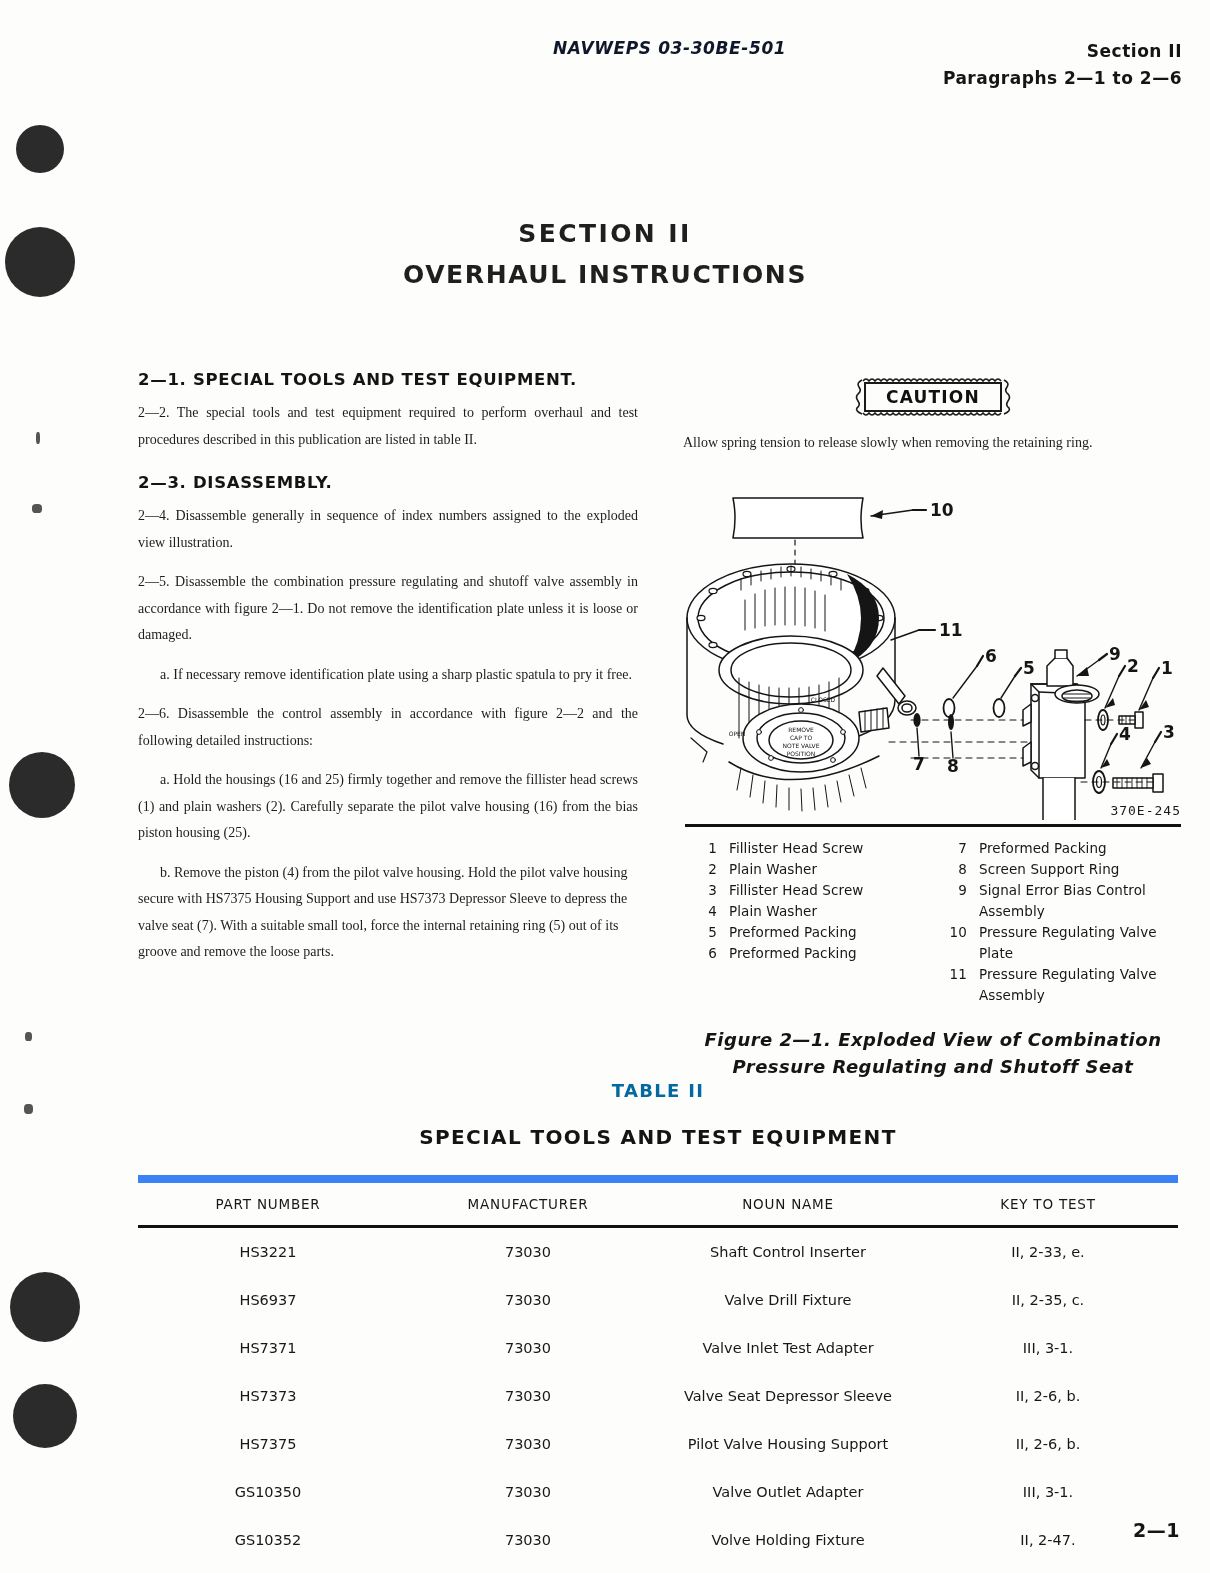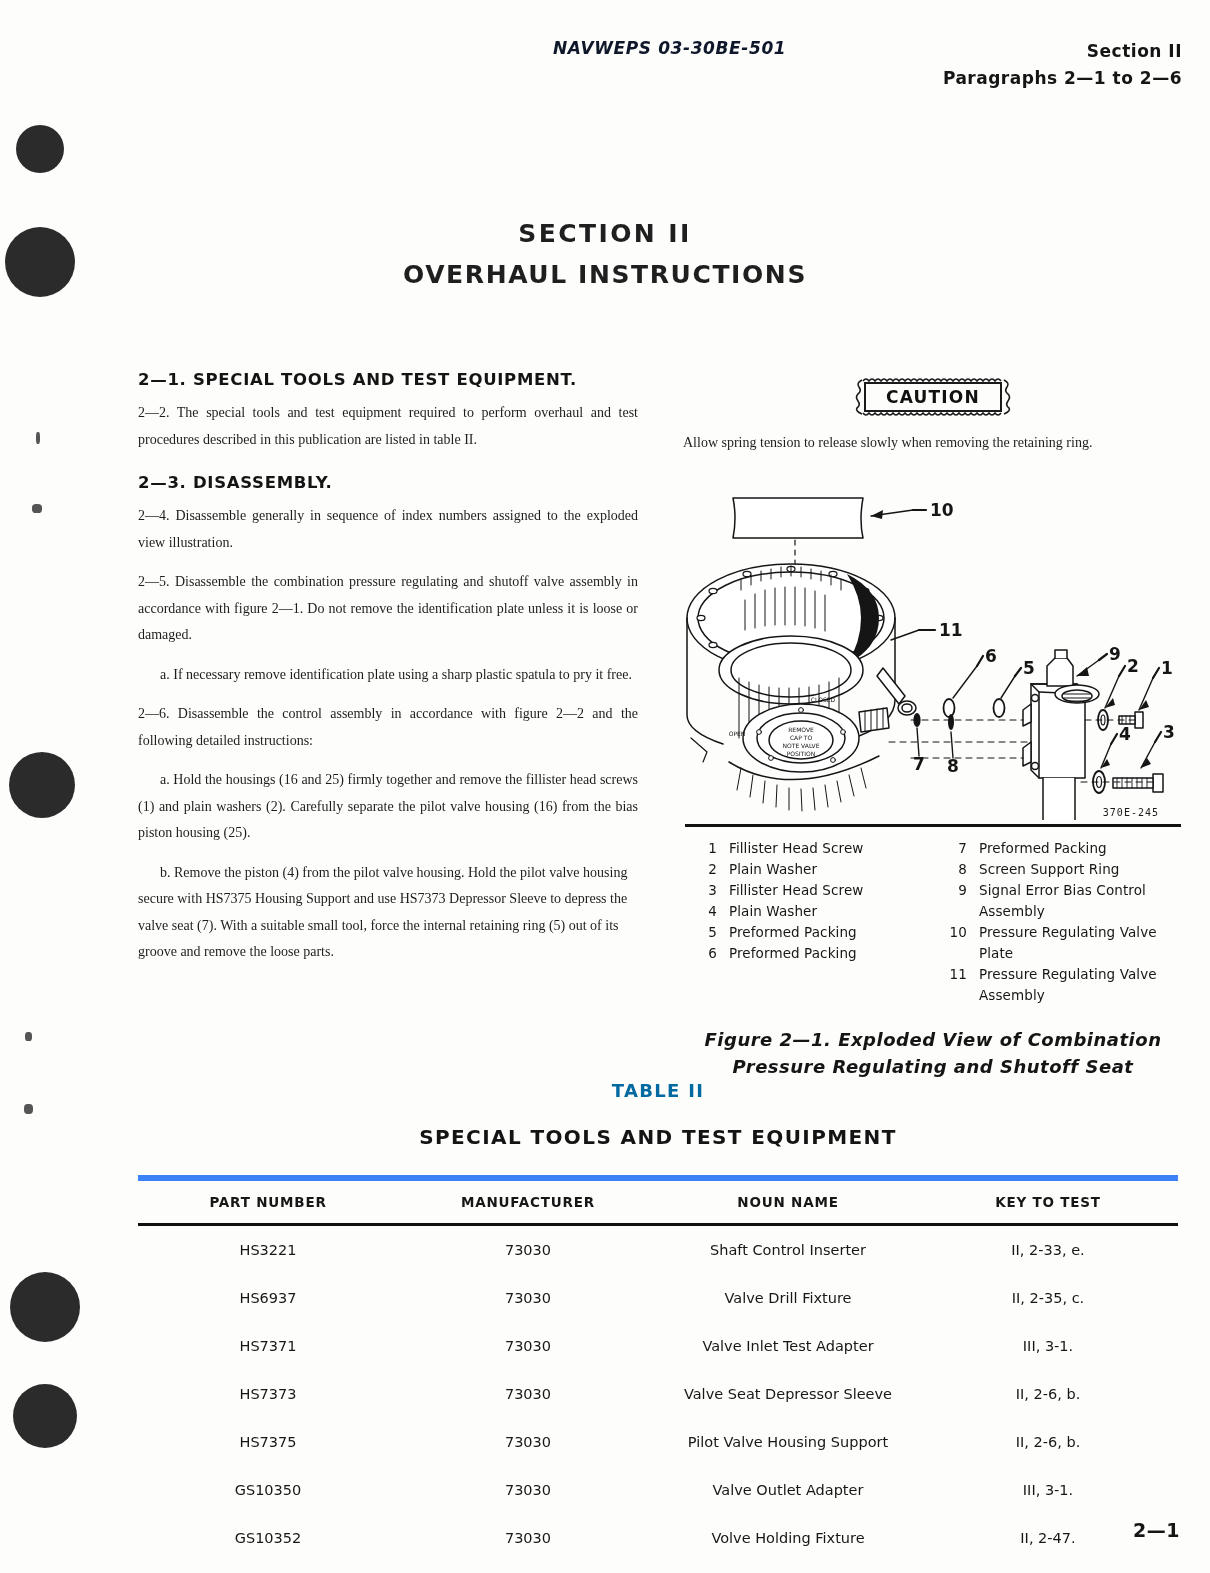--- a/index.html
+++ b/index.html
@@ -138,24 +138,24 @@
 
   
   .figure-area {
     position: relative;
     width: 500px;
     height: 360px;
     margin-top: 12px;
   }
   .fig-id {
     position: absolute;
-    right: 24px;
+    right: 2px;
     bottom: 12px;
     font-family: "DejaVu Sans Mono", monospace;
-    font-size: 10px;
+    font-size: 13px;
     letter-spacing: 1px;
     color: #1a1a1a;
     margin-top: 16px;
   }
   .fig-rule {
     position: absolute;
     left: 2px;
     bottom: 3px;
     width: 496px;
     height: 3px;
@@ -228,24 +228,24 @@
     border-collapse: collapse;
     table-layout: fixed;
   }
   table.tools th, table.tools td {
     font-family: "DejaVu Sans", sans-serif;
     color: #171717;
     text-align: center;
   }
   table.tools th {
     font-size: 13.5px;
-    font-weight: bold;
+    font-weight: normal;
     letter-spacing: 0.8px;
     padding: 13px 0 13px 0;
-    border-top: 6px solid #3b82f6;
+    border-top: 8px solid #3b82f6;
     border-bottom: 3px solid #111;
   }
   table.tools td {
     font-size: 14.5px;
     padding: 16px 0 16px 0;
   }
   table.tools tr.last td { padding-bottom: 18px; }
   table.tools tbody { border-bottom: 3px solid #111; }
   td.c-part { width: 232px; }
   td.c-man  { width: 228px; }

